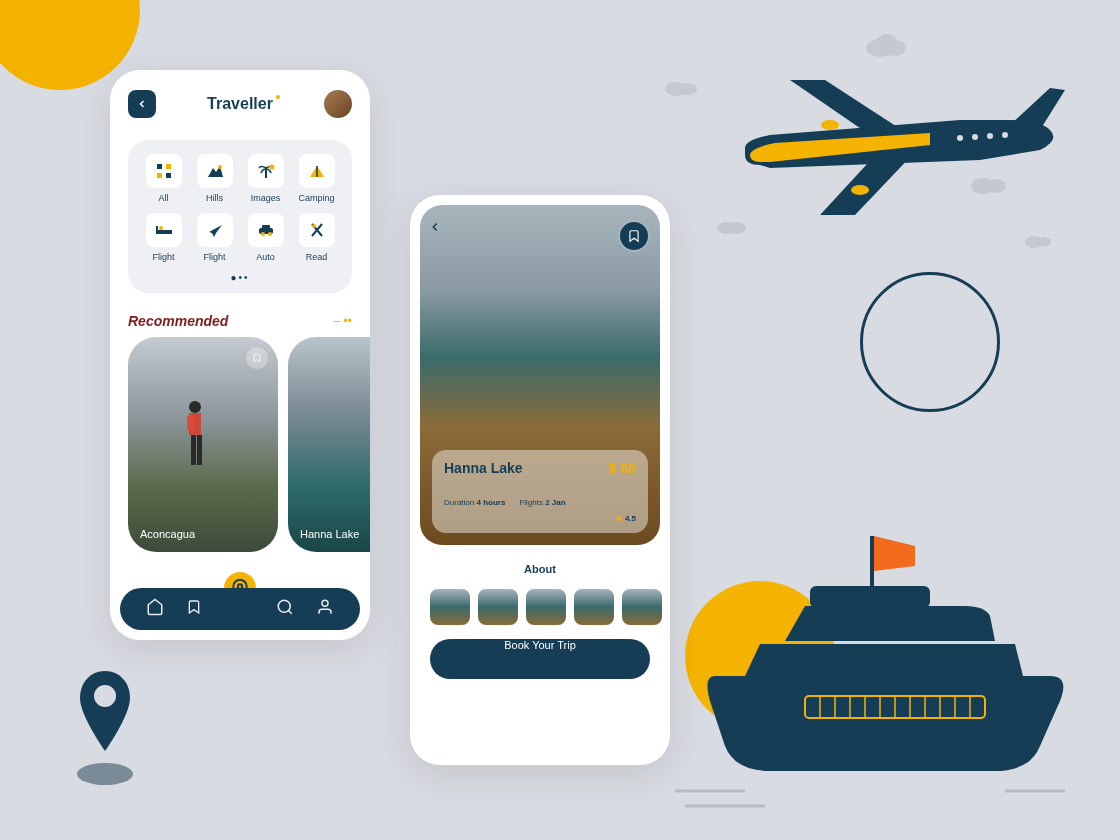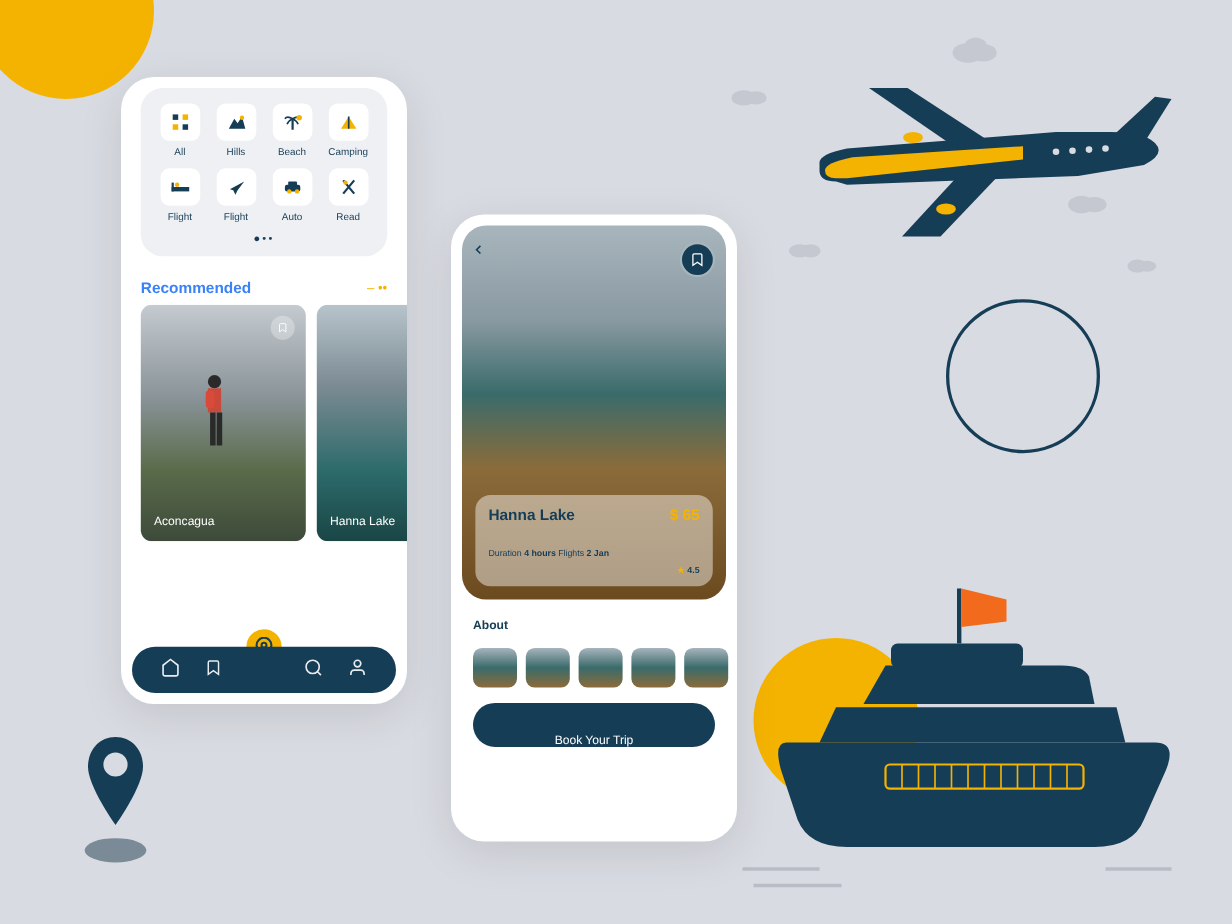--- a/index.html
+++ b/index.html
@@ -163,37 +163,38 @@
     
     .rec-header {
       display: flex;
       justify-content: space-between;
       align-items: center;
       padding: 10px 18px 8px;
     }
     .rec-title {
       font-weight: 700;
       font-size: 14px;
-      color: #3b82f6;
+      color: #7f1d1d;
+      font-style: italic;
     }
     .rec-dots {
       font-size: 12px;
       color: #f5b301;
     }
     .rec-cards {
       display: flex;
       gap: 10px;
       padding: 0 18px;
       overflow: hidden;
     }
     .rec-card {
       position: relative;
       width: 150px;
       height: 215px;
-      border-radius: 10px;
+      border-radius: 28px;
       flex-shrink: 0;
       overflow: hidden;
     }
     .rec-card.card1 {
       background: linear-gradient(180deg, #c5cbd0 0%, #889297 40%, #5a6b4a 70%, #3d4a3a 100%);
     }
     .rec-card.card2 {
       background: linear-gradient(180deg, #b8c4cb 0%, #7a8a92 35%, #2d6b6b 70%, #1a4545 100%);
     }
     .hiker {
@@ -305,37 +306,38 @@
       font-weight: 700;
       font-size: 14px;
     }
     .price {
       color: #f5b301;
       font-weight: 700;
       font-size: 14px;
     }
     .info-row2 {
       display: flex;
-      gap: 2px;
+      gap: 14px;
       font-size: 8px;
       color: #163d56;
       align-items: center;
     }
     .info-item b { font-weight: 600; }
     .rating { margin-left: auto; color: #163d56; font-weight: 600; margin-top: 32px; }
     .star { color: #f5b301; }
     
     .p2-section {
       padding: 8px 20px 4px;
     }
     .p2-h {
       font-size: 11px;
       font-weight: 700;
       color: #163d56;
       margin-bottom: 6px;
+      text-align: center;
     }
     .p2-desc {
       font-size: 9px;
       line-height: 1.5;
       color: #4a5a6a;
     }
     .read-more { color: #f5b301; }
     
     .thumbs {
       display: flex;
@@ -349,21 +351,21 @@
       background: linear-gradient(180deg, #a8b5bd 0%, #3a6b6b 50%, #8b6b3a 100%);
       flex-shrink: 0;
     }
     
     .book-btn {
       margin: 6px 20px;
       height: 40px;
       background: #163d56;
       border-radius: 20px;
       display: flex;
-      align-items: flex-end;
+      align-items: flex-start;
       justify-content: center;
       color: #fff;
       font-size: 11px;
       font-weight: 500;
     }
   </style>
 </head>
 <body>
 
 <div class="yellow-circle-tl"></div>
@@ -446,20 +448,31 @@
 
 <div class="pin-icon">
   <svg width="60" height="120">
     <path d="M 30 5 C 15 5 5 17 5 32 C 5 50 30 85 30 85 C 30 85 55 50 55 32 C 55 17 45 5 30 5 Z" fill="#163d56"></path>
     <circle cx="30" cy="30" r="11" fill="#d9dbe2"></circle>
     <ellipse cx="30" cy="108" rx="28" ry="11" fill="#7a8a96"></ellipse>
   </svg>
 </div>
 
 <div class="phone phone1">
+  <div class="p1-header">
+    <div class="back-btn">
+      <svg width="12" height="12" viewBox="0 0 24 24" fill="none" stroke="currentColor" stroke-width="3">
+          <path d="M15 18l-6-6 6-6"></path>
+        </svg>
+    </div>
+    <div class="title">
+      <span>Traveller</span><span class="title-dot"></span>
+    </div>
+    <div class="avatar"></div>
+  </div>
 
   <div class="categories">
     <div class="cat-row">
       <div class="cat-item">
         <div class="cat-box">
             <svg width="16" height="16">
               <rect x="1" y="1" width="5" height="5" fill="#163d56"></rect>
               <rect x="10" y="1" width="5" height="5" fill="#f5b301"></rect>
               <rect x="1" y="10" width="5" height="5" fill="#f5b301"></rect>
               <rect x="10" y="10" width="5" height="5" fill="#163d56"></rect>
@@ -477,21 +490,21 @@
         <span class="cat-label">Hills</span>
       </div>
       <div class="cat-item">
         <div class="cat-box">
             <svg width="18" height="16">
               <path d="M9 15 Q9 8 9 5" stroke="#163d56" stroke-width="2" fill="none"></path>
               <path d="M9 5 Q4 2 2 5 M9 5 Q14 2 16 5 M9 5 Q5 7 4 10 M9 5 Q13 7 14 10" stroke="#163d56" stroke-width="1.5" fill="none"></path>
               <circle cx="15" cy="4" r="2.5" fill="#f5b301"></circle>
             </svg>
           </div>
-        <span class="cat-label">Beach</span>
+        <span class="cat-label">Images</span>
       </div>
       <div class="cat-item">
         <div class="cat-box">
             <svg width="18" height="14">
               <path d="M2 13 L9 2 L16 13 Z" fill="#f5b301"></path>
               <path d="M9 2 L9 13" stroke="#163d56" stroke-width="1.5"></path>
             </svg>
           </div>
         <span class="cat-label">Camping</span>
       </div>

